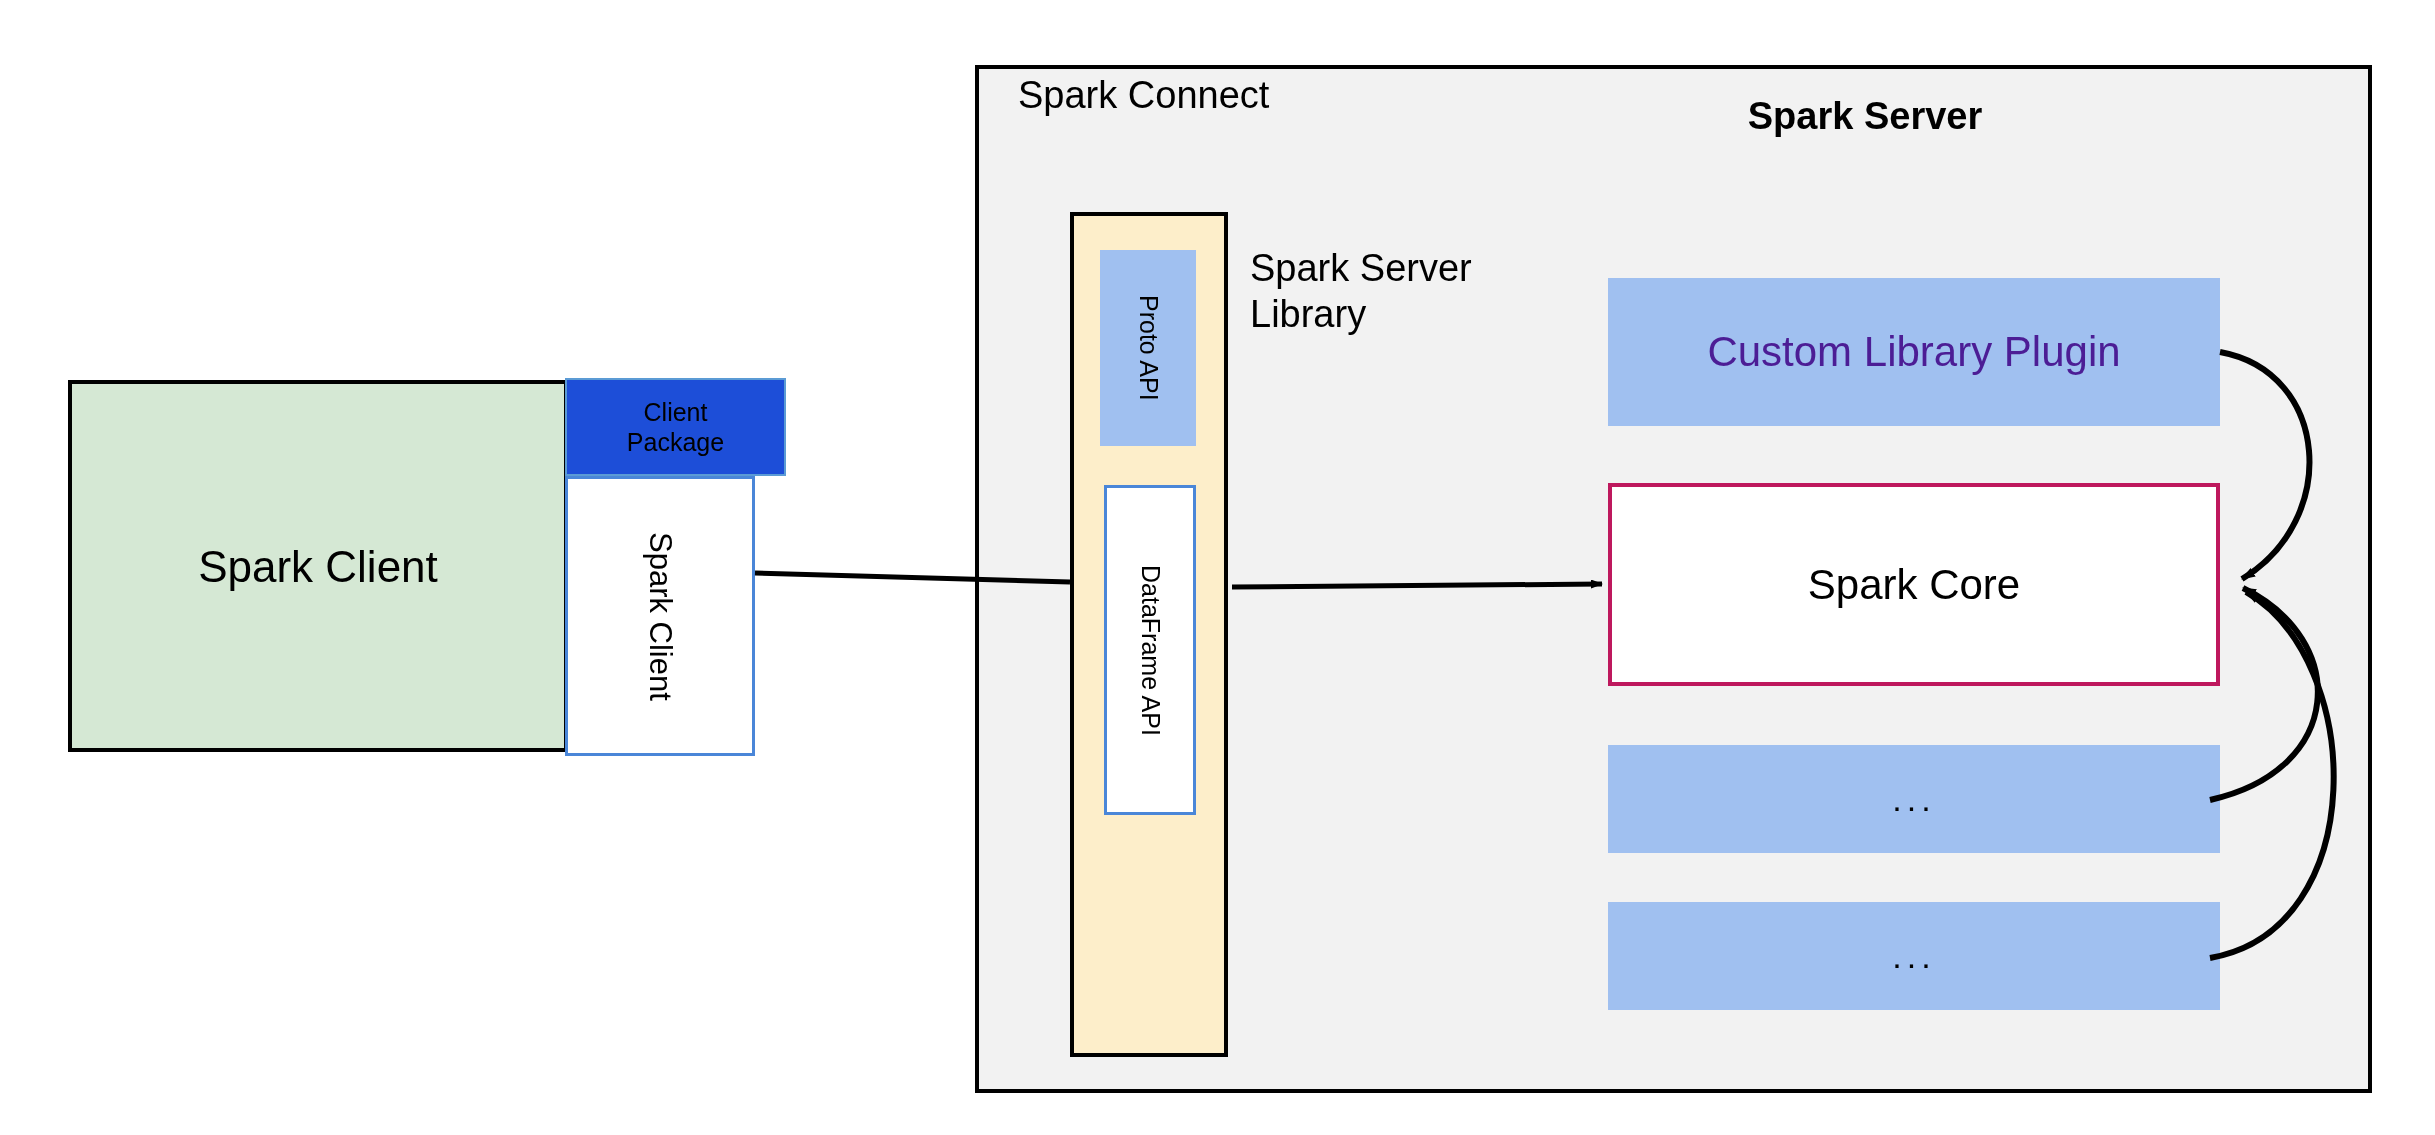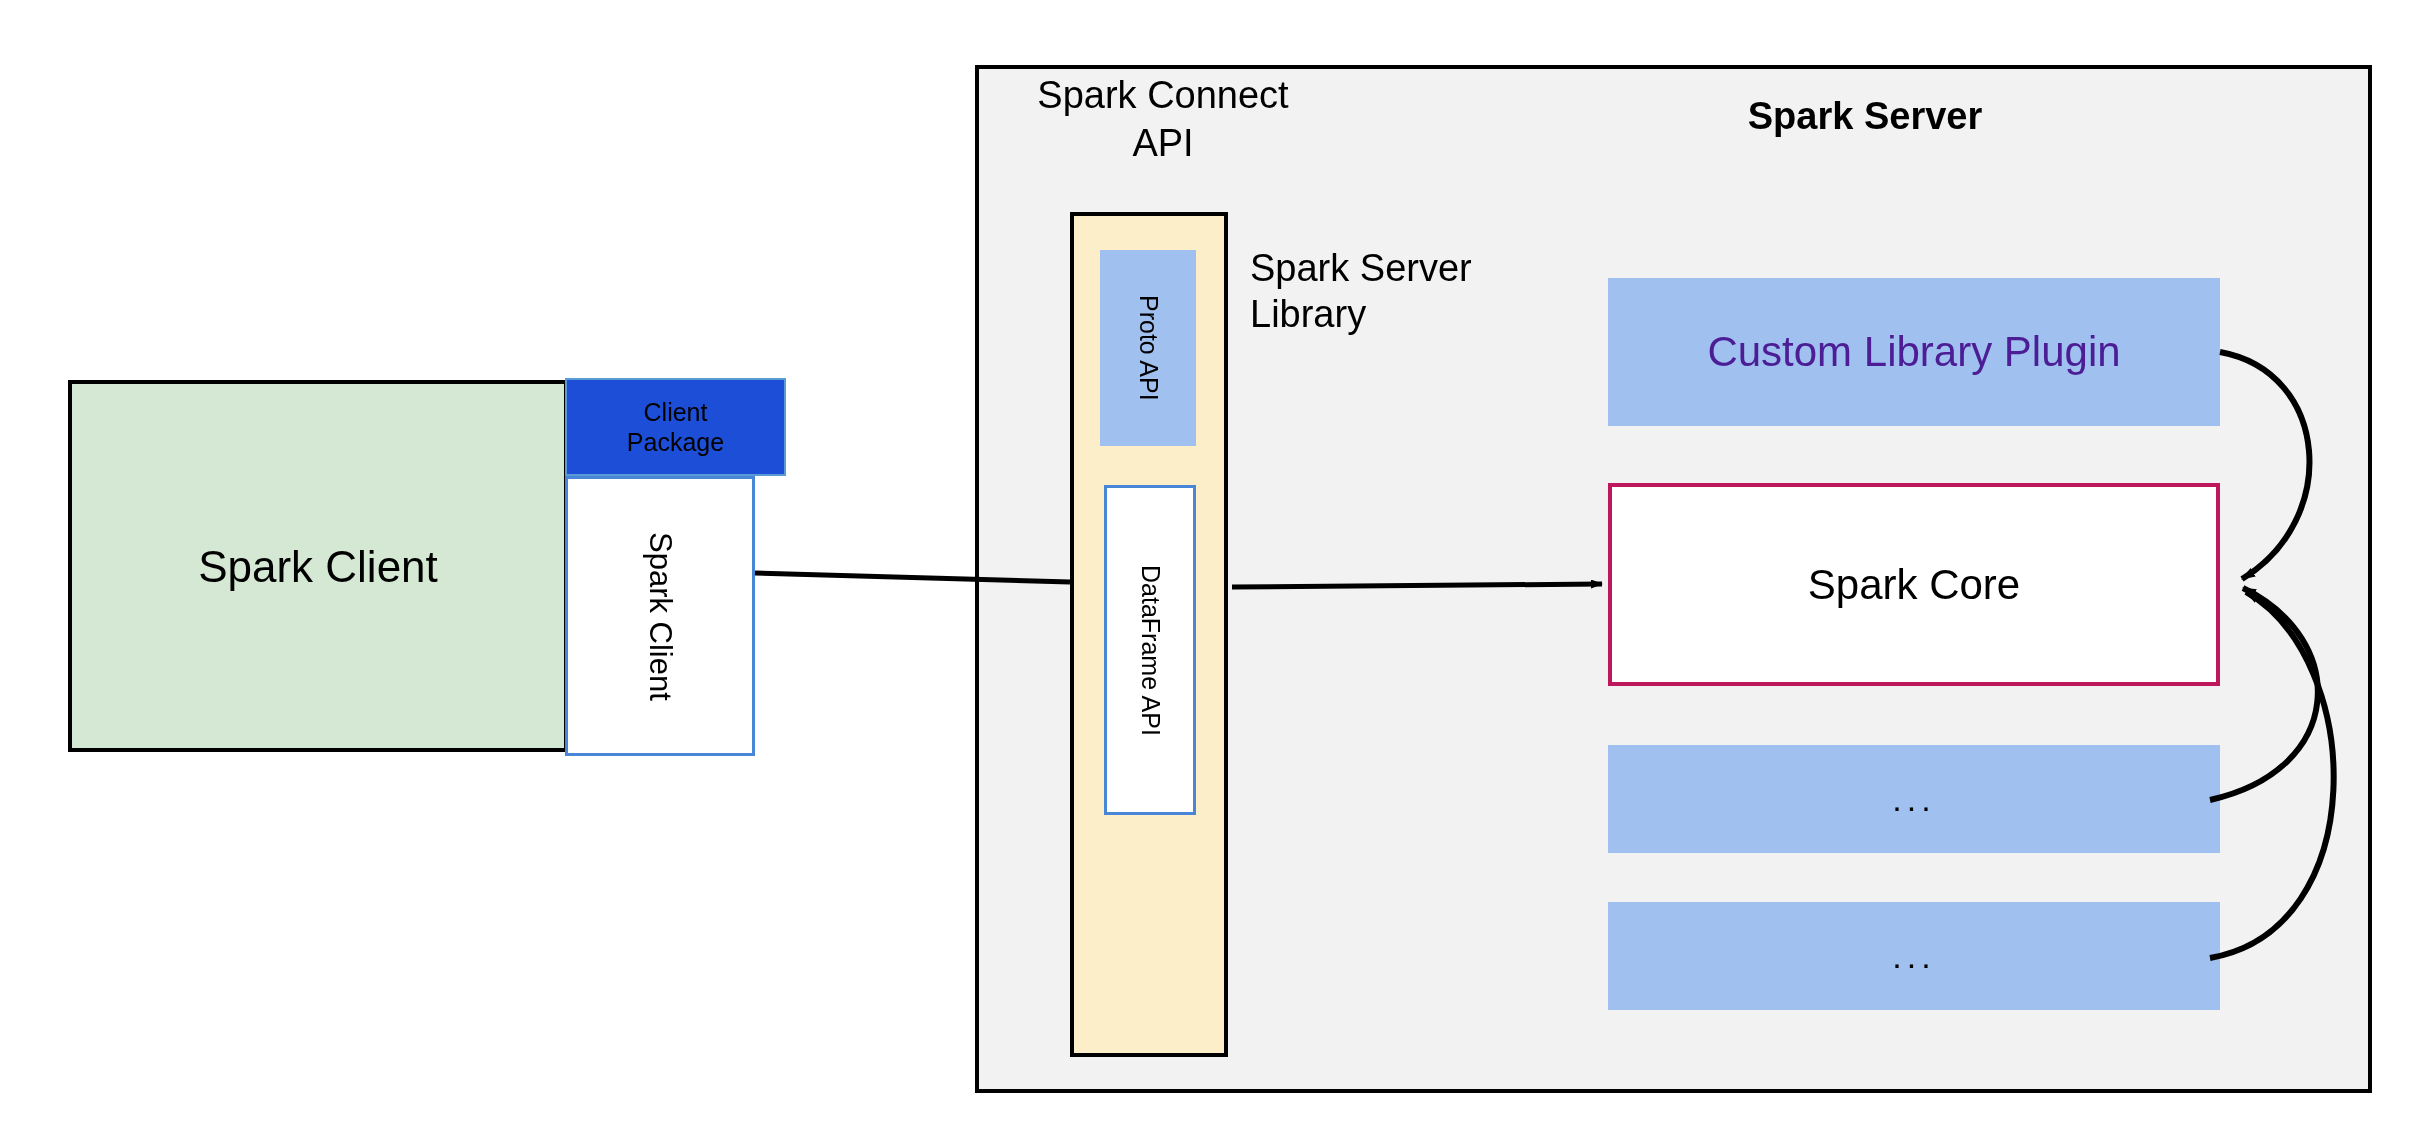--- a/index.html
+++ b/index.html
@@ -64,21 +64,21 @@
     left: 975px; top: 65px; width: 1397px; height: 1028px;
     background: #f2f2f2;
     border: 4px solid #000000;
   }
 
   #spark-connect-api-label {
     left: 1018px; top: 72px; width: 290px; height: 108px;
     font-size: 38px;
     color: #000000;
     line-height: 1.25;
-    text-align: center;
+    text-align: left;
   }
 
   #spark-server-label {
     left: 1700px; top: 95px; width: 330px; height: 54px;
     font-size: 38px;
     font-weight: bold;
     color: #000000;
     text-align: center;
   }
 
@@ -179,21 +179,20 @@
   </div>
 
   <div class="box flexcenter" id="spark-client">
     <span class="vtext">Spark Client</span>
   </div>
 
   <div class="box" id="server-container"></div>
 
   <div class="box" id="spark-connect-api-label">
     <div>Spark Connect</div>
-    <div>API</div>
   </div>
 
   <div class="box" id="spark-server-label">Spark Server</div>
 
   <div class="box" id="connect-column"></div>
 
   <div class="box flexcenter" id="proto-api">
     <span class="vtext">Proto API</span>
   </div>
 

